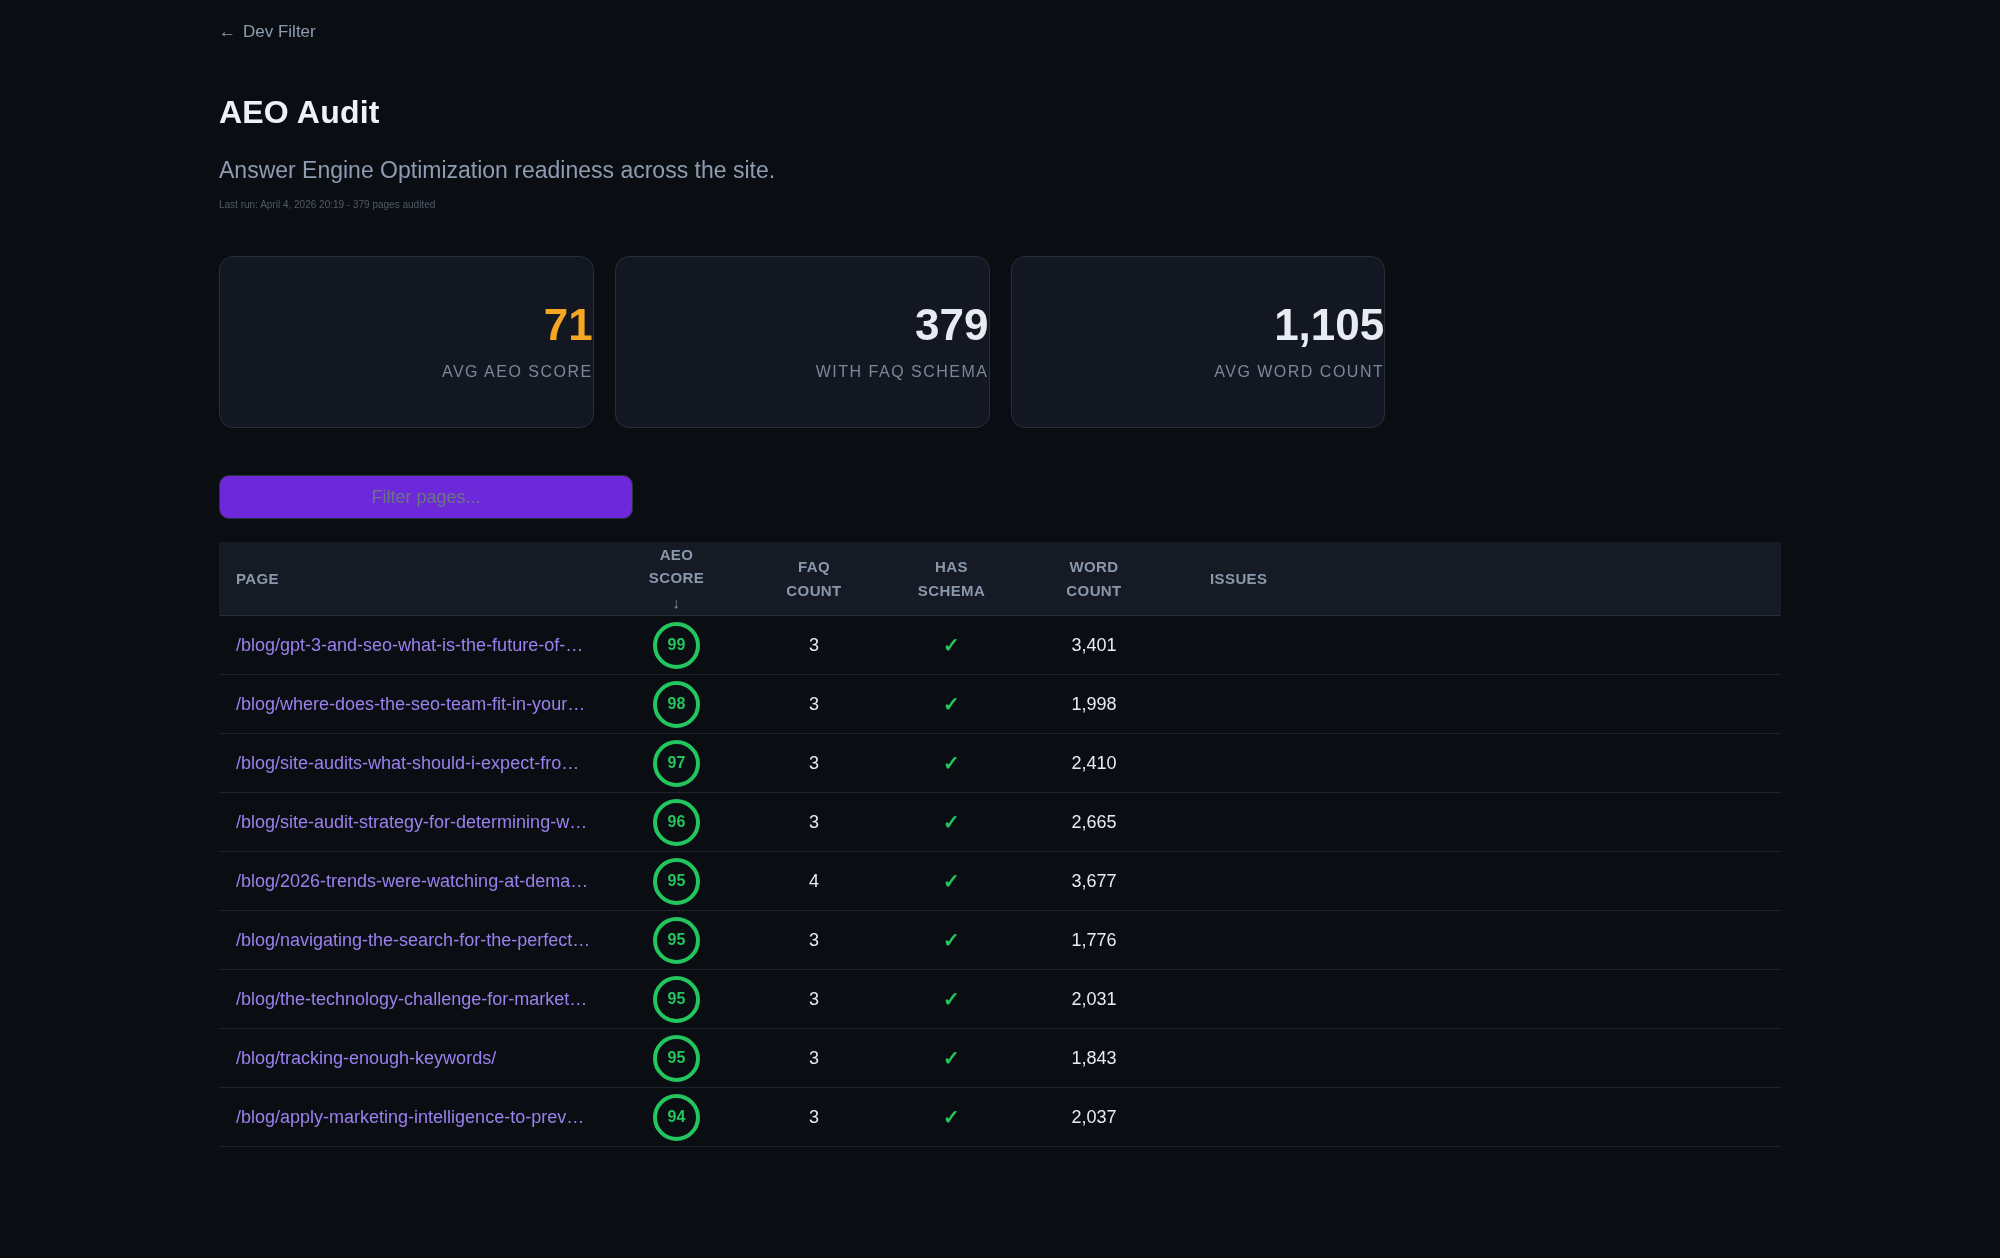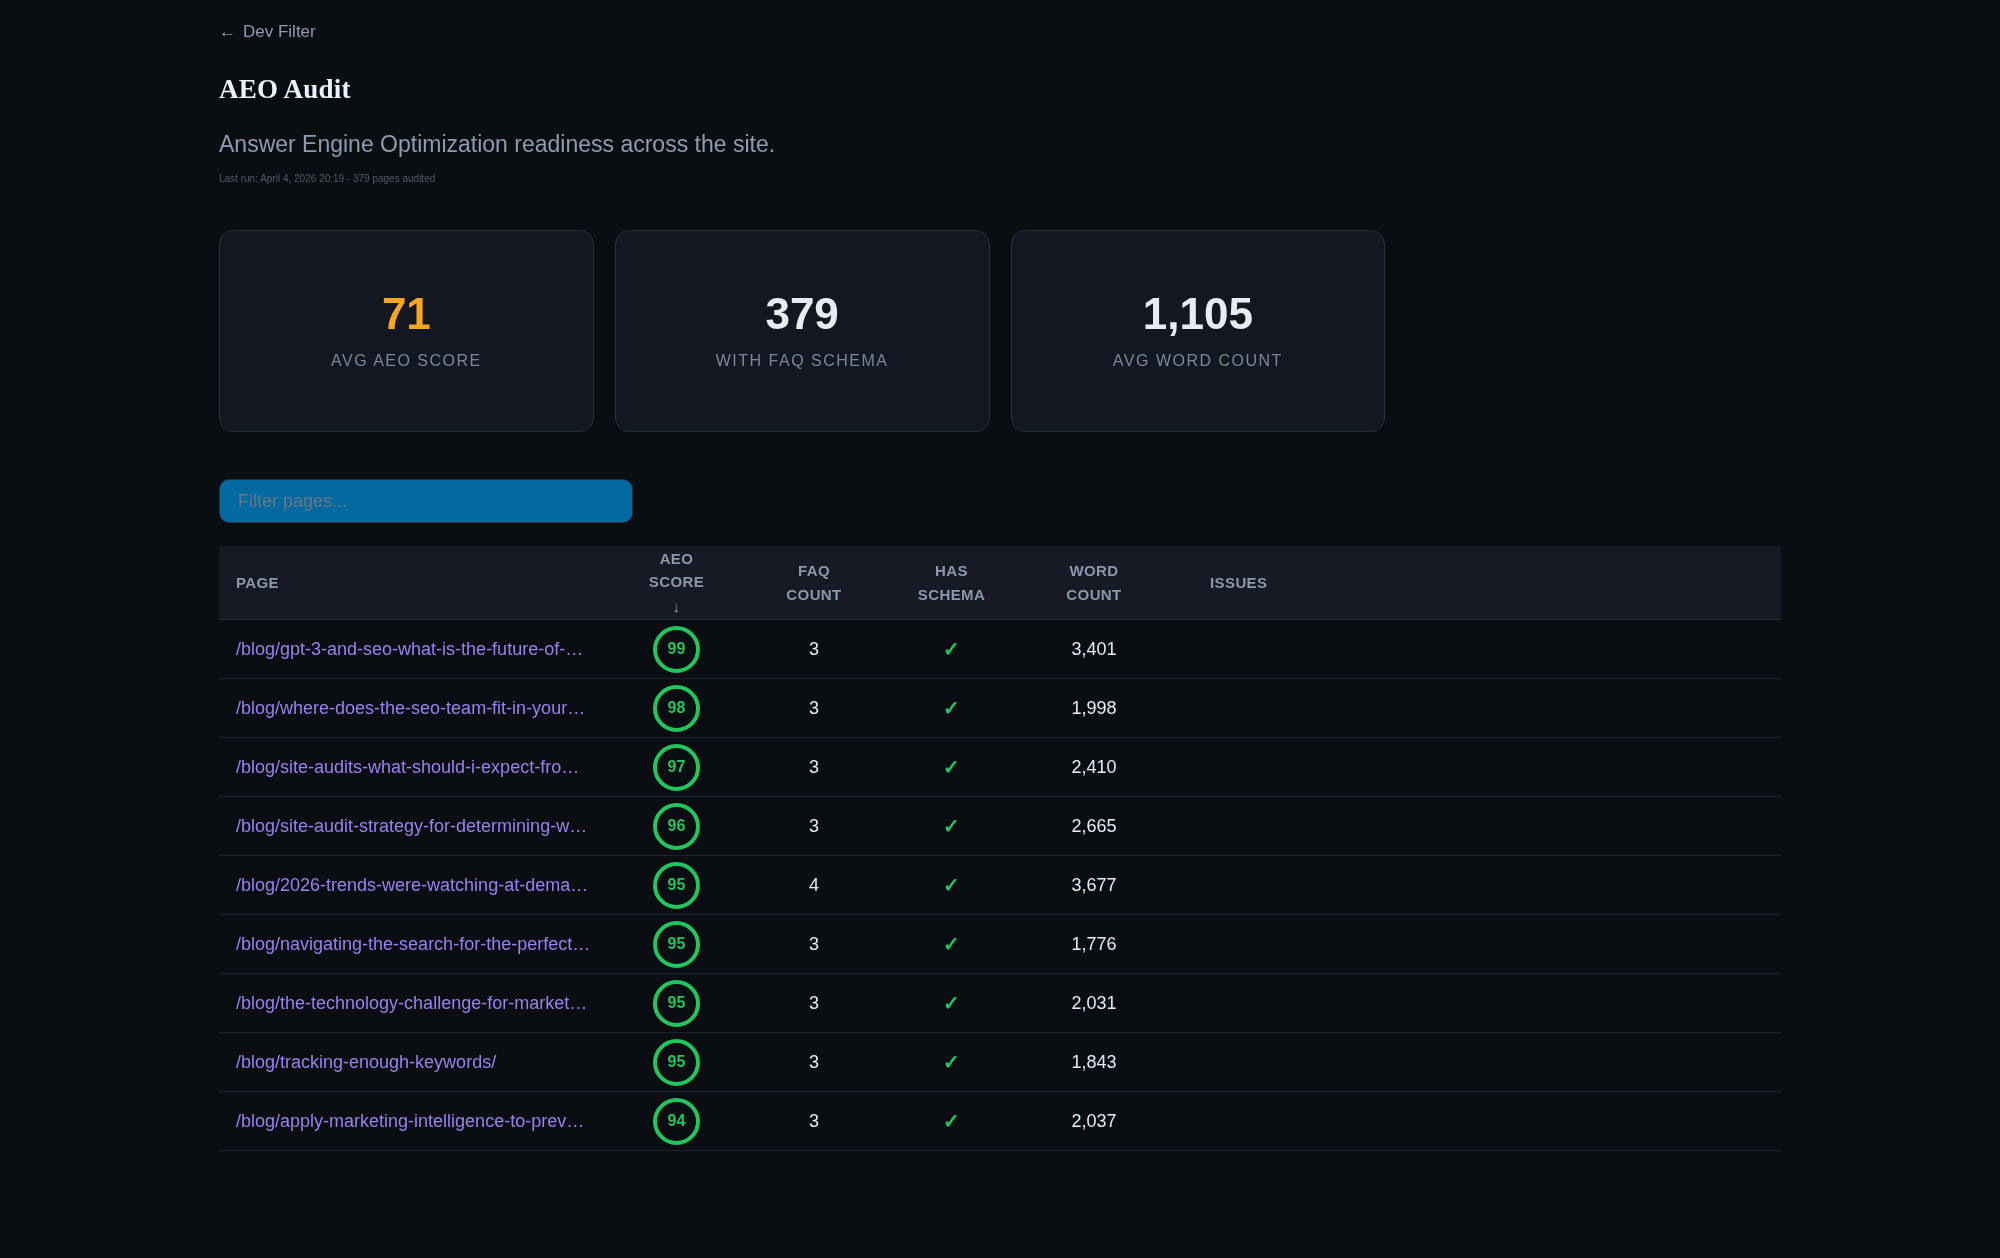--- a/index.html
+++ b/index.html
@@ -21,26 +21,25 @@
     display: inline-flex;
     align-items: center;
     gap: 7px;
     color: #8e9bb0;
     font-size: 17px;
     text-decoration: none;
     cursor: pointer;
   }
   
   .page-title {
-    margin-top: 32px;
-    font-size: 27px;
+    margin-top: 52px;
+    font-size: 32px;
     font-weight: bold;
     letter-spacing: 0.2px;
     color: #eef2f8;
-    font-family: Liberation Serif, serif;
   }
   .page-subtitle {
     margin-top: 26px;
     font-size: 23px;
     color: #8e9bb0;
   }
   .last-run {
     margin-top: 15px;
     font-size: 10px;
     color: #525b69;
@@ -49,24 +48,24 @@
   .stats-row {
     margin-top: 46px;
     display: grid;
     grid-template-columns: repeat(4, 1fr);
     gap: 21px;
   }
   .stat-card {
     background: #131721;
     border: 1px solid #272e3c;
     border-radius: 14px;
-    height: 202px;
+    height: 172px;
     display: flex;
     flex-direction: column;
-    align-items: center;
+    align-items: flex-end;
     justify-content: center;
     gap: 16px;
   }
   .stat-value {
     font-size: 44px;
     font-weight: bold;
     color: #e7ebf2;
     line-height: 1;
   }
   .stat-label {
@@ -74,28 +73,29 @@
     font-size: 16px;
     letter-spacing: 1.5px;
     color: #7c8799;
   }
   
   .filter-input {
     margin-top: 47px;
     display: block;
     width: 414px;
     height: 44px;
-    background: #0369a1;
+    background: #6d28d9;
     border: 1px solid #2a3140;
     border-radius: 10px;
     padding: 0 18px;
     font-family: "Liberation Sans", sans-serif;
     font-size: 18px;
     color: #cdd6e2;
     outline: none;
+    text-align: center;
   }
   .filter-input::placeholder { color: #6b7484; }
   
   .audit-table { margin-top: 23px; }
   .tr {
     display: grid;
     grid-template-columns: 385px 145px 130px 145px 140px 1fr;
     align-items: center;
   }
   .thead {

